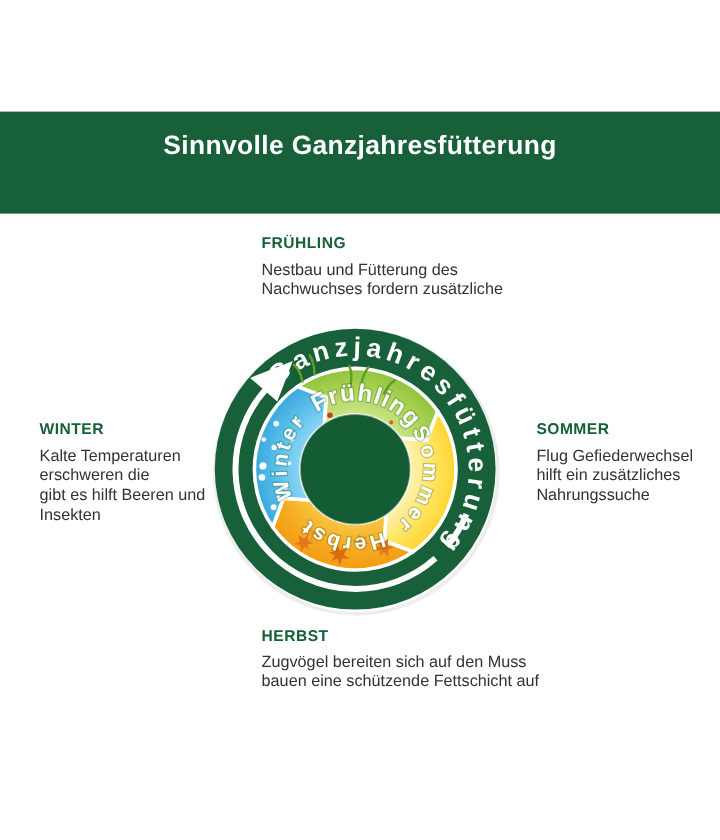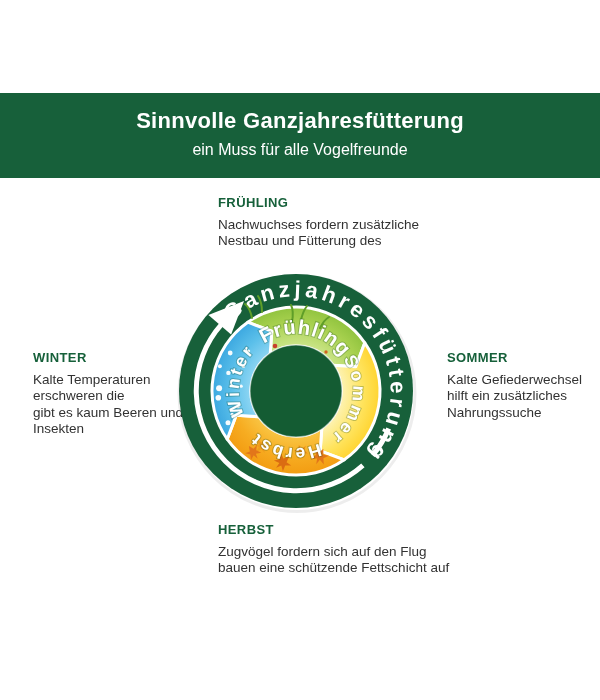--- a/index.html
+++ b/index.html
@@ -55,47 +55,46 @@
     width: 248px; height: 248px;
   }
 </style>
 </head>
 <body>
 
 <div class="page">
 
   <header class="band">
     <div class="title">Sinnvolle Ganzjahresfütterung</div>
-    <div class="subtitle">ein Muss für alle Vogelfreunde</div>
   </header>
 
   <section class="info block-spring">
     <h3>FRÜHLING</h3>
+    <p>Nestbau und Fütterung des</p>
     <p>Nachwuchses fordern zusätzliche</p>
-    <p>Nestbau und Fütterung des</p>
   </section>
 
   <section class="info block-winter">
     <h3>WINTER</h3>
     <p>Kalte Temperaturen</p>
     <p>erschweren die</p>
-    <p>gibt es kaum Beeren und</p>
+    <p>gibt es hilft Beeren und</p>
     <p>Insekten</p>
   </section>
 
   <section class="info block-summer">
     <h3>SOMMER</h3>
-    <p>Kalte Gefiederwechsel</p>
+    <p>Flug Gefiederwechsel</p>
     <p>hilft ein zusätzliches</p>
     <p>Nahrungssuche</p>
   </section>
 
   <section class="info block-autumn">
     <h3>HERBST</h3>
-    <p>Zugvögel fordern sich auf den Flug</p>
+    <p>Zugvögel bereiten sich auf den Muss</p>
     <p>bauen eine schützende Fettschicht auf</p>
   </section>
 
   <svg class="wheel-svg" viewBox="172 267 248 248" xmlns="http://www.w3.org/2000/svg">
     <defs>
       <radialGradient id="gradSpring" gradientUnits="userSpaceOnUse" cx="296" cy="391" r="86">
         <stop offset="0.5" stop-color="#cfe78f"></stop>
         <stop offset="0.8" stop-color="#a8d14f"></stop>
         <stop offset="1" stop-color="#8dc13c"></stop>
       </radialGradient>

